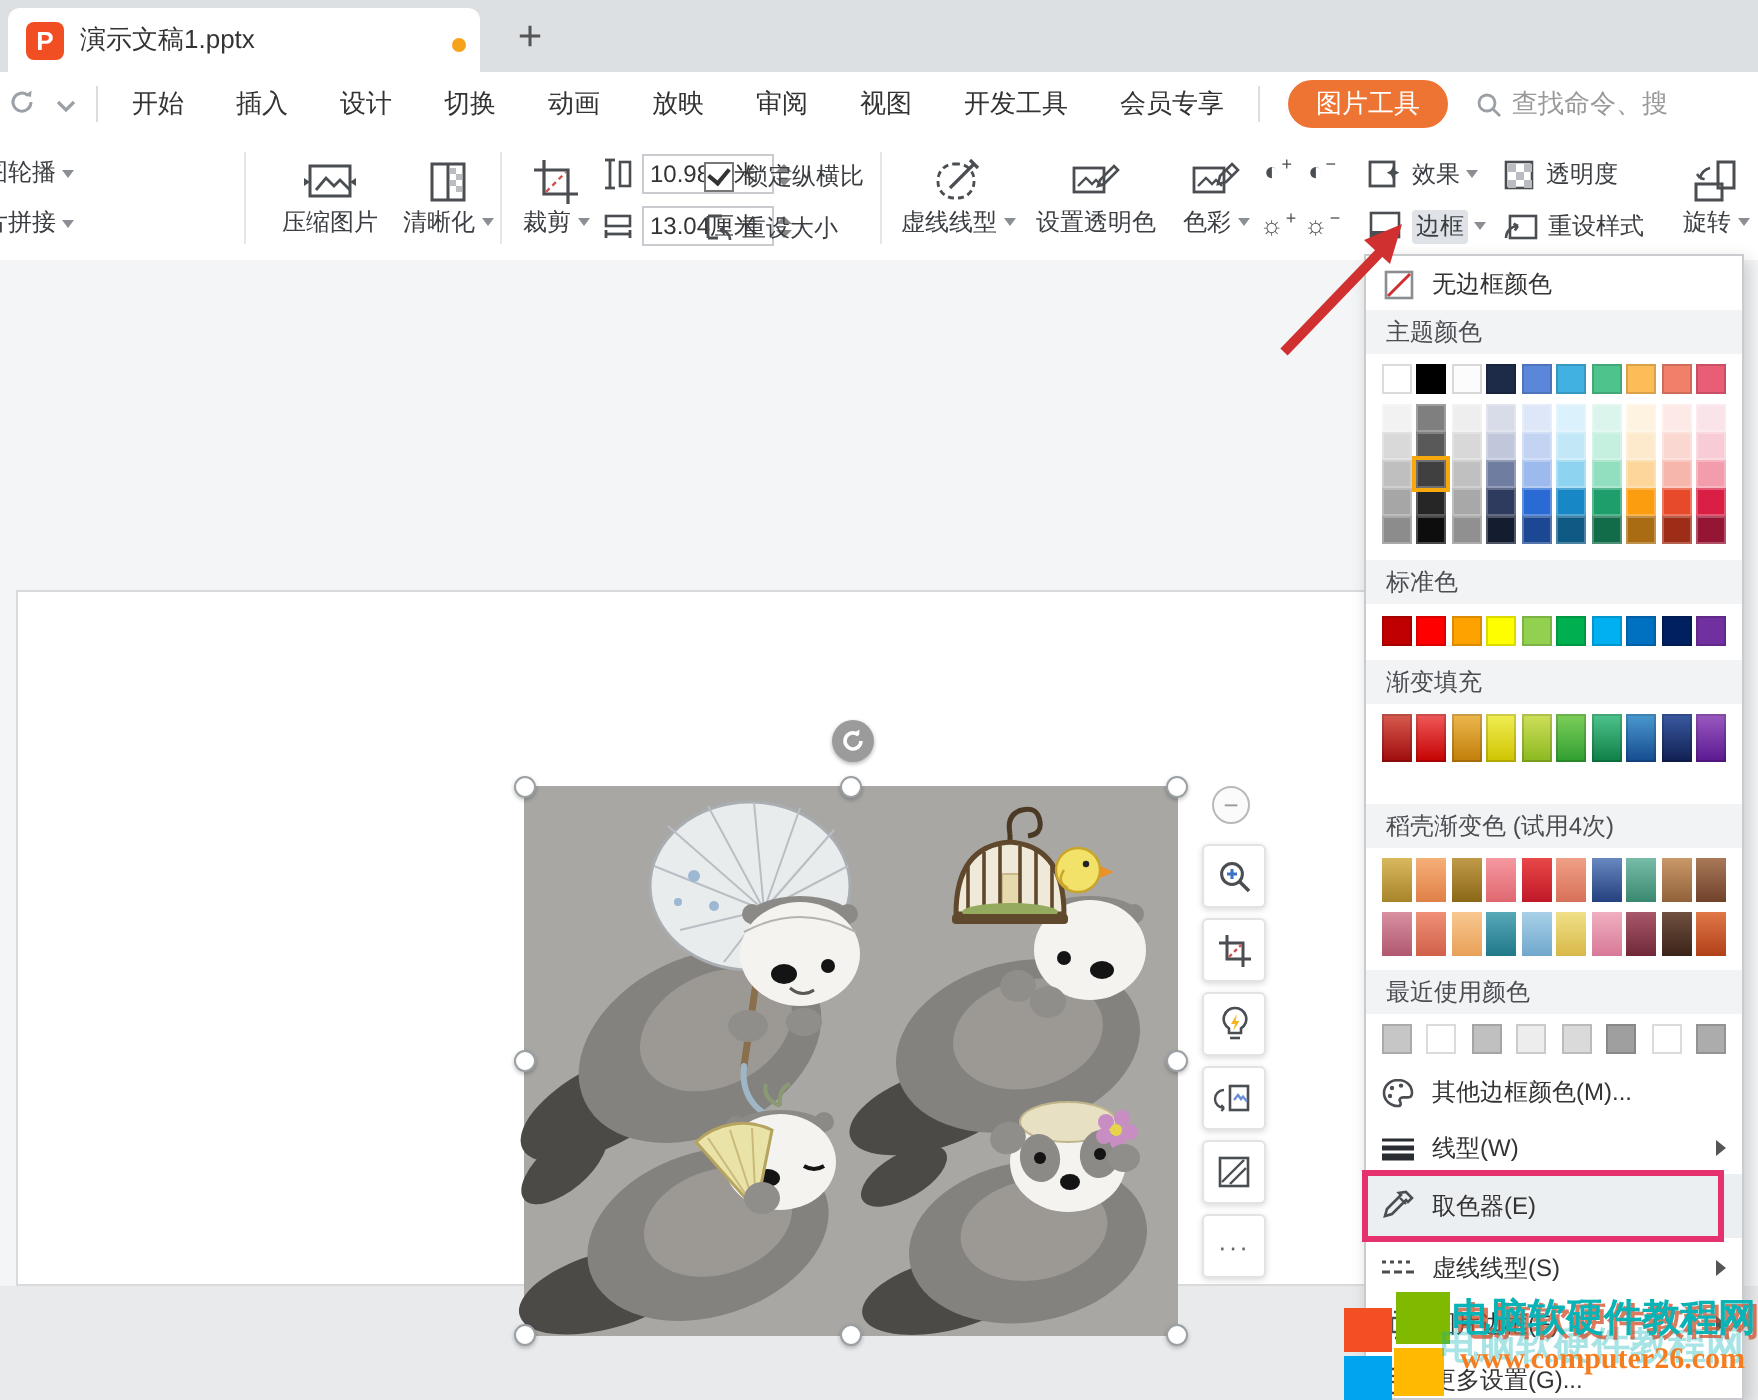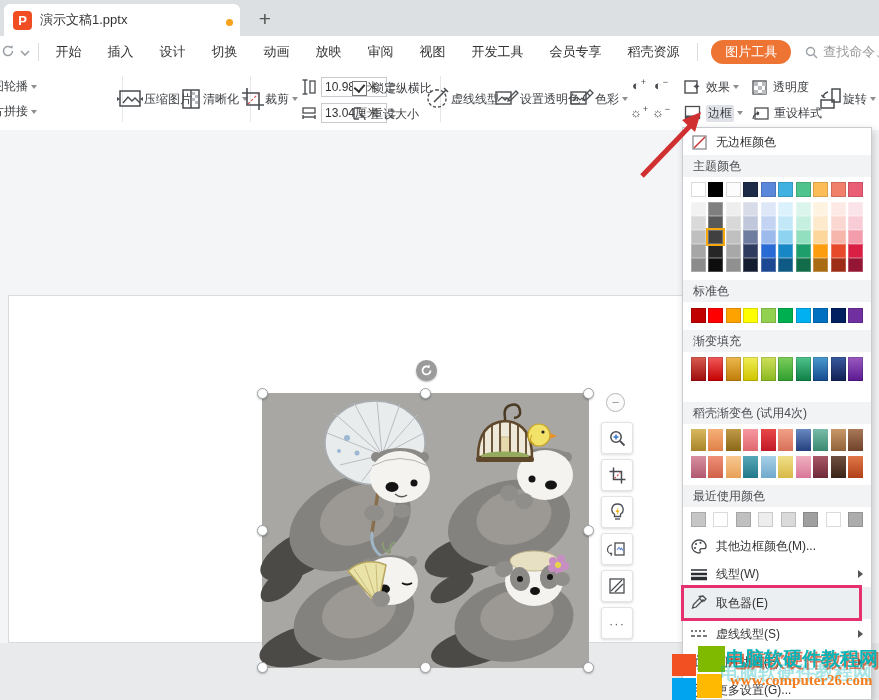--- a/index.html
+++ b/index.html
@@ -22,22 +22,22 @@
   .hist{color:#9aa0a6;font-size:14px;width:22px;text-align:center;}
   .vdiv{width:1px;height:18px;background:#ddd;margin:0 4px;}
   .menu-item{padding:0 13px;font-size:13px;color:#333;line-height:32px;white-space:nowrap;}
   #pic-tools{margin-left:10px;background:#ee7434;color:#fff;border-radius:12px;padding:3px 14px;
              font-size:13px;white-space:nowrap;}
   #search-box{display:flex;align-items:center;margin-left:14px;color:#999;font-size:13px;white-space:nowrap;overflow:hidden;}
   #search-box svg{margin-right:5px;flex:0 0 auto;}
   
   #toolbar{left:0;top:68px;width:879px;height:62px;background:#fff;border-bottom:1px solid #e2e3e5;}
   .tb-div{position:absolute;top:8px;width:1px;height:46px;background:#e5e6e8;}
-  .bigbtn{position:absolute;top:4px;height:54px;display:flex;flex-direction:row;align-items:center;
-          justify-content:flex-end;padding:3px 2px;box-sizing:border-box;}
+  .bigbtn{position:absolute;top:4px;height:54px;display:flex;flex-direction:column;align-items:center;
+          justify-content:center;padding:3px 2px;box-sizing:border-box;}
   .bigbtn .lbl{font-size:12px;color:#3b3e42;white-space:nowrap;display:flex;align-items:center;}
   .caret{width:0;height:0;border-left:3.5px solid transparent;border-right:3.5px solid transparent;
          border-top:4px solid #8b8e92;margin-left:3px;display:inline-block;}
   .rowbtn{display:flex;align-items:center;height:26px;font-size:12px;color:#3b3e42;white-space:nowrap;}
   .rowbtn svg{margin-right:4px;}
   .pressed{background:#dfe2e6;border-radius:2px;padding:0 2px;}
   .clipgrp{position:absolute;left:-8px;top:6px;}
   .clipgrp .rowbtn{height:25px;}
   .sizeinp{width:66px;height:20px;border:1px solid #c9cbcf;font-size:12px;color:#333;
            padding:0 3px;box-sizing:border-box;font-family:inherit;}
@@ -139,21 +139,20 @@
   <span class="menu-item">开始</span>
   <span class="menu-item">插入</span>
   <span class="menu-item">设计</span>
   <span class="menu-item">切换</span>
   <span class="menu-item">动画</span>
   <span class="menu-item">放映</span>
   <span class="menu-item">审阅</span>
   <span class="menu-item">视图</span>
   <span class="menu-item">开发工具</span>
   <span class="menu-item">会员专享</span>
-  <span class="menu-item">稻壳资源</span>
   <span class="vdiv"></span>
   <span id="pic-tools">图片工具</span>
   <div id="search-box">
     <svg width="13" height="13" viewBox="0 0 13 13">
         <circle cx="5.5" cy="5.5" r="4" fill="none" stroke="#9aa0a6" stroke-width="1.4"></circle>
         <line x1="8.6" y1="8.6" x2="12" y2="12" stroke="#9aa0a6" stroke-width="1.4"></line>
       </svg>
     <span>查找命令、搜</span>
   </div>
 </div>

